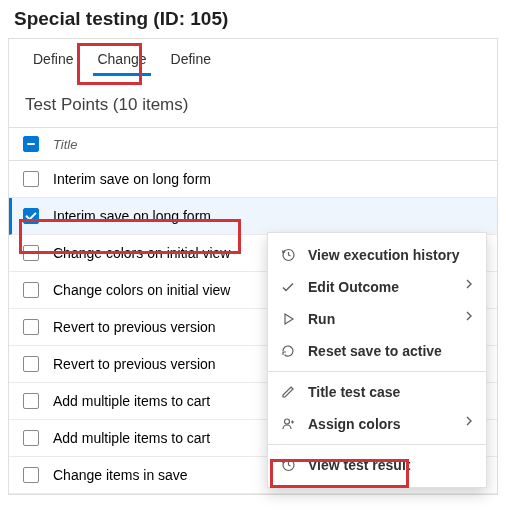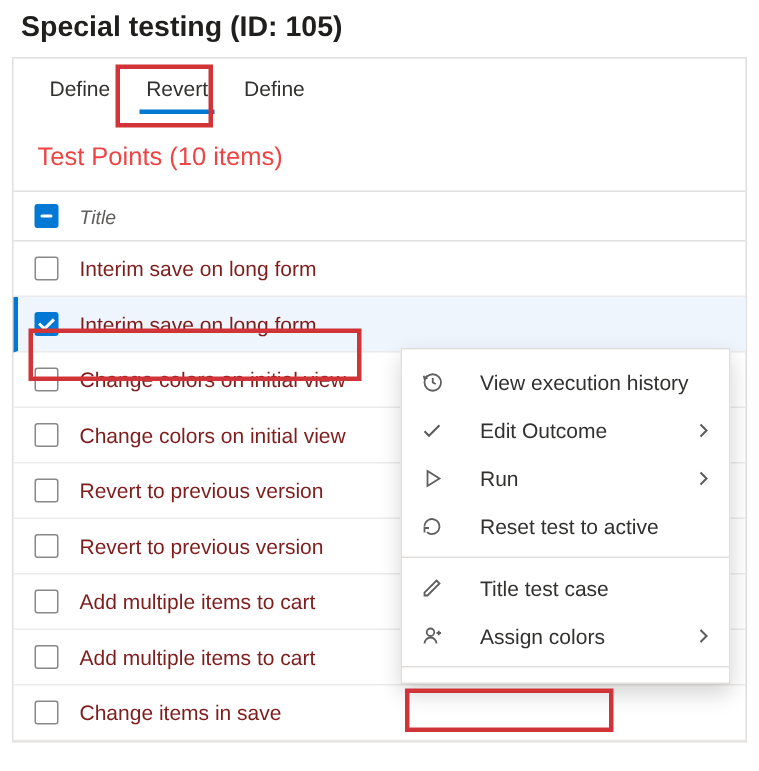--- a/index.html
+++ b/index.html
@@ -2,51 +2,51 @@
 <html><head>
 <meta charset="utf-8">
 <style>
   * { box-sizing: border-box; margin: 0; padding: 0; font-family: "Segoe UI", Arial, sans-serif; }
   body { width: 506px; height: 514px; background: #fff; color: #323130; font-size: 14px; overflow: hidden; position: relative; }
   .page-title { font-size: 19px; font-weight: 600; padding: 8px 14px 6px; color: #201f1e; }
   .panel { border: 1px solid #e1dfdd; margin: 2px 8px 0 8px; background: #fff; }
   .tabs { display: flex; padding: 6px 12px 0 12px; gap: 0; }
   .tab { padding: 6px 12px 8px; font-size: 14px; color: #323130; cursor: pointer; position: relative; }
   .tab.active::after { content: ""; position: absolute; left: 8px; right: 8px; bottom: -1px; height: 3px; background: #0078d4; }
-  .section-title { font-size: 17px; padding: 20px 16px 12px; color: #ef4444; }
+  .section-title { font-size: 17px; padding: 20px 16px 12px; color: #404040; }
   .list { border-top: 1px solid #e1dfdd; }
   .header-row { display: flex; align-items: center; padding: 8px 14px; border-bottom: 1px solid #e1dfdd; }
   .row { display: flex; align-items: center; padding: 10px 14px; border-bottom: 1px solid #edebe9; }
   .row.selected { background: #eef5fc; border-left: 3px solid #0078d4; padding-left: 11px; }
   .cb { width: 16px; height: 16px; border: 1px solid #8a8886; border-radius: 2px; margin-right: 14px; flex: none; background: #fff; position: relative; }
   .cb.indeterminate { background: #0078d4; border-color: #0078d4; }
   .cb.indeterminate::after { content: ""; position: absolute; left: 3px; right: 3px; top: 6px; height: 2px; background: #fff; border-radius: 1px; }
   .cb.checked { background: #0078d4; border-color: #0078d4; }
   .cb.checked::after { content: ""; position: absolute; left: 4px; top: 1px; width: 4px; height: 8px; border: solid #fff; border-width: 0 2px 2px 0; transform: rotate(45deg); }
   .col-title { color: #605e5c; font-size: 13px; font-style: italic; }
-  .cell { color: #7f1d1d; }
+  .cell { color: #000000; }
   .context-menu { position: absolute; left: 267px; top: 232px; width: 220px; background: #fff; box-shadow: 0 6px 14px rgba(0,0,0,0.18); border: 1px solid #e1dfdd; padding: 6px 0; z-index: 50; }
-  .menu-item { display: flex; align-items: center; padding: 8px 12px; gap: 24px; cursor: pointer; }
+  .menu-item { display: flex; padding: 8px 12px; gap: 12px; cursor: pointer; font-weight: bold; }
   .mi-ico { width: 16px; height: 16px; flex: none; display: flex; align-items: center; justify-content: center; }
   .mi-label { flex: 1; font-size: 14px; color: #323130; }
   .mi-chev { width: 10px; height: 10px; }
   .menu-sep { height: 1px; background: #e1dfdd; margin: 4px 0; }
   .hlbox { position: absolute; border: 3px solid #d13438; pointer-events: none; z-index: 100; }
   svg { display: block; }
 </style>
 </head>
 <body>
 
 <div class="page-title">Special testing (ID: 105)</div>
 
 <div class="panel">
 
   <div class="tabs">
     <div class="tab">Define</div>
-    <div class="tab active">Revert</div>
+    <div class="tab active">Change</div>
     <div class="tab">Define</div>
   </div>
 
   <div class="section-title">Test Points (10 items)</div>
 
   <div class="list">
     <div class="header-row">
       <div class="cb indeterminate"></div>
       <div class="col-title">Title</div>
     </div>
@@ -128,21 +128,21 @@
         </svg>
     </span>
   </div>
   <div class="menu-item">
     <span class="mi-ico">
       <svg viewBox="0 0 16 16" width="16" height="16" fill="none" stroke="#605e5c" stroke-width="1.2">
           <path d="M3 8a5 5 0 1 1 1.6 3.7"></path>
           <path d="M3 12v-3h3"></path>
         </svg>
     </span>
-    <span class="mi-label">Reset test to active</span>
+    <span class="mi-label">Reset save to active</span>
   </div>
   <div class="menu-sep"></div>
   <div class="menu-item">
     <span class="mi-ico">
       <svg viewBox="0 0 16 16" width="16" height="16" fill="none" stroke="#605e5c" stroke-width="1.2">
           <path d="M11 3l2 2-8 8H3v-2l8-8z"></path>
         </svg>
     </span>
     <span class="mi-label">Title test case</span>
   </div>
@@ -155,17 +155,28 @@
         </svg>
     </span>
     <span class="mi-label">Assign colors</span>
     <span class="mi-chev">
       <svg viewBox="0 0 10 10" width="10" height="10" fill="none" stroke="#605e5c" stroke-width="1.4">
           <path d="M3 1l4 4-4 4"></path>
         </svg>
     </span>
   </div>
   <div class="menu-sep"></div>
+  <div class="menu-item">
+    <span class="mi-ico">
+      <svg viewBox="0 0 16 16" width="16" height="16" fill="none" stroke="#605e5c" stroke-width="1.2">
+        <circle cx="8.5" cy="8" r="5.5"></circle>
+          <path d="M8.5 5v3l2 1"></path>
+          <path d="M3 5.5A6 6 0 0 1 5 3.5"></path>
+          <path d="M2.5 3.5l.5 2 2-.5"></path>
+      </svg>
+    </span>
+    <span class="mi-label">View test result</span>
+  </div>
 </div>
 
 <div class="hlbox" style="left:77px; top:43px; width:65px; height:42px;"></div>
 <div class="hlbox" style="left:19px; top:219px; width:222px; height:35px;"></div>
 <div class="hlbox" style="left:270px; top:459px; width:139px; height:29px;"></div>
 
 </body></html>

